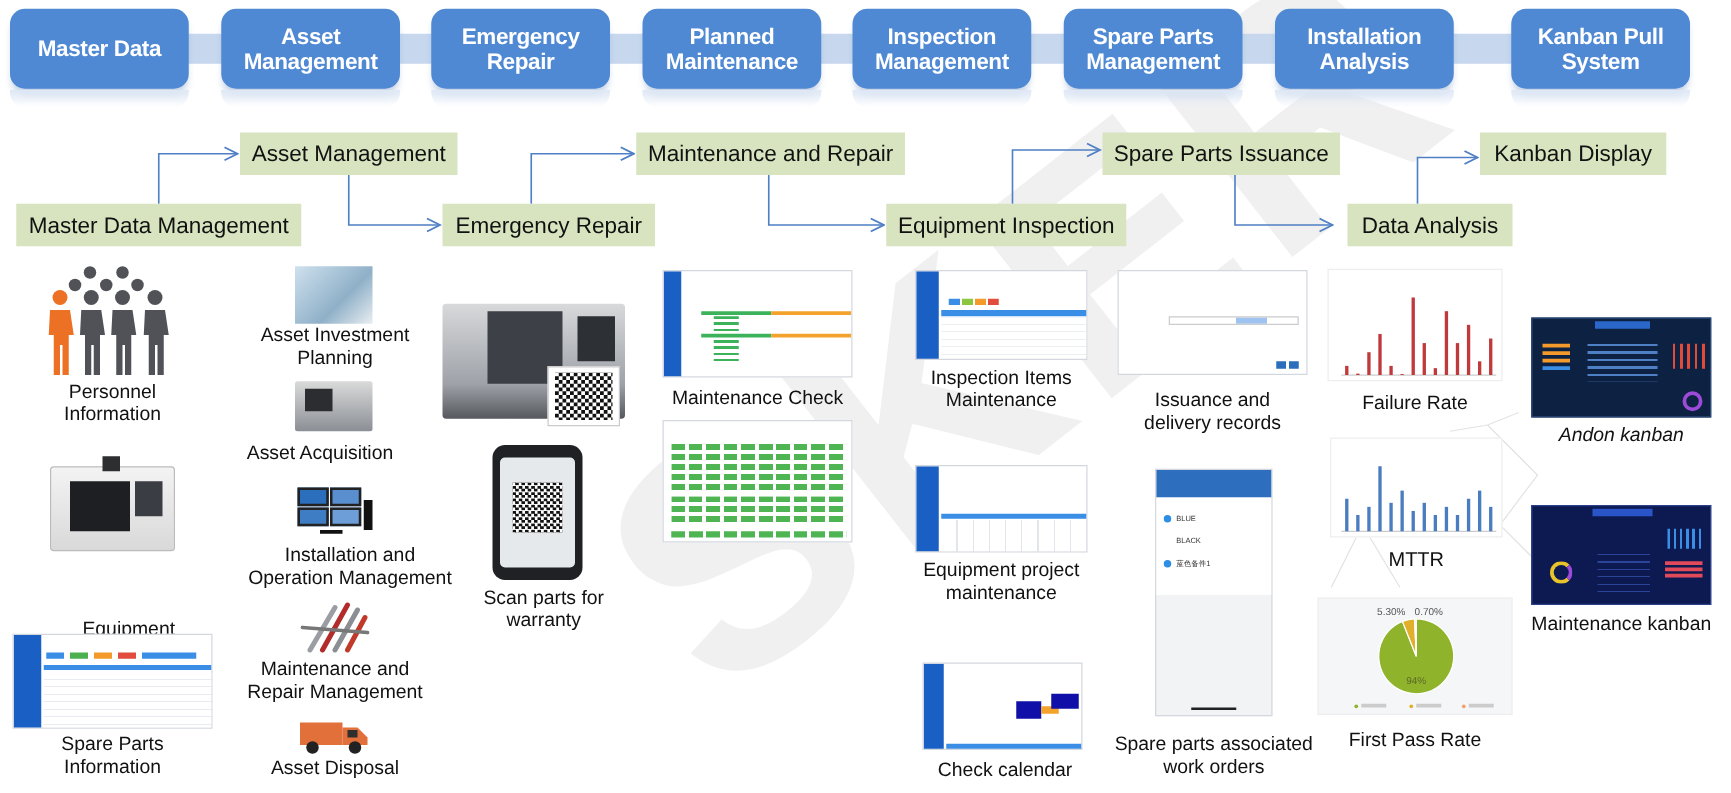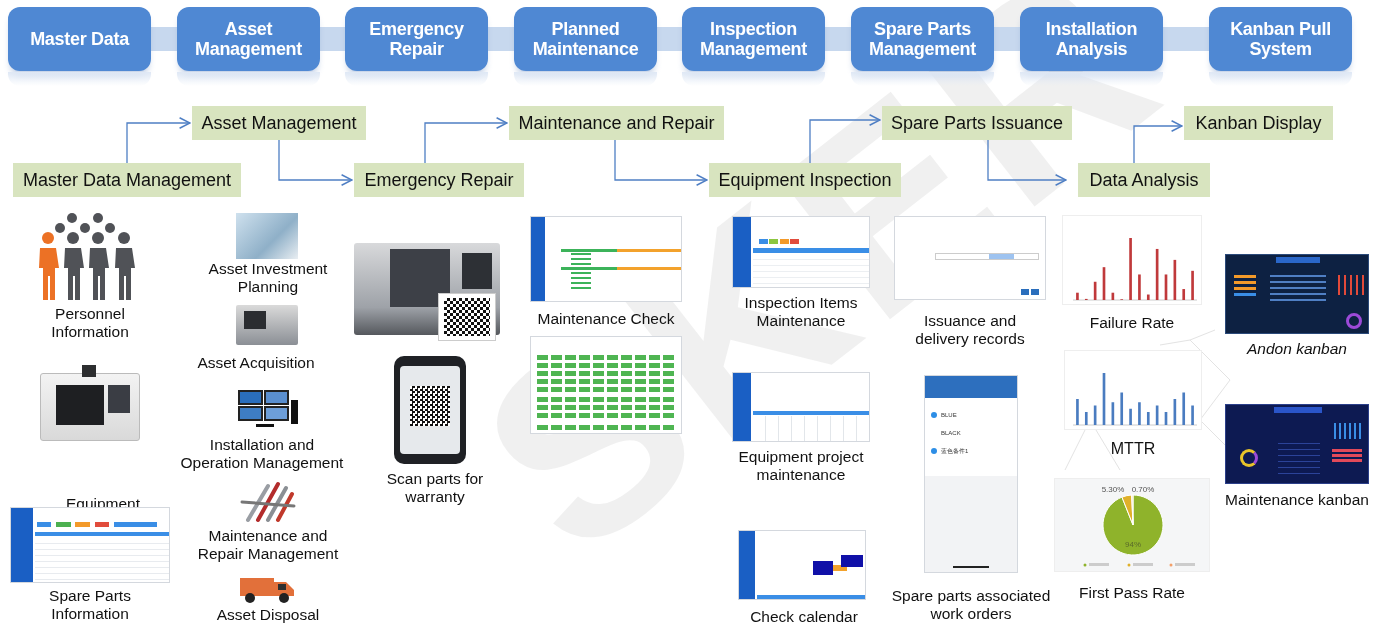--- a/index.html
+++ b/index.html
@@ -125,21 +125,21 @@
 <div class="label" style="left:186px;top:354px;width:140px;">Asset Acquisition</div>
 
 <div class="abs" style="left:236px;top:388px;width:62px;height:42px;">
   <div style="position:absolute;left:2px;top:2px;width:25px;height:15px;background:#2a6ebc;border:2px solid #222;"></div>
   <div style="position:absolute;left:28px;top:2px;width:25px;height:15px;background:#5a8fcf;border:2px solid #222;"></div>
   <div style="position:absolute;left:2px;top:18px;width:25px;height:15px;background:#3e7dc4;border:2px solid #222;"></div>
   <div style="position:absolute;left:28px;top:18px;width:25px;height:15px;background:#6d9ed8;border:2px solid #222;"></div>
   <div style="position:absolute;left:55px;top:12px;width:7px;height:24px;background:#111;"></div>
   <div style="position:absolute;left:20px;top:36px;width:18px;height:3px;background:#111;"></div>
 </div>
-<div class="label" style="left:174px;top:436px;width:176px;">Installation and Operation Management</div>
+<div class="label" style="left:192px;top:436px;width:176px;">Installation and Operation Management</div>
 
 <svg class="abs" style="left:238px;top:480px;" width="60" height="44" viewBox="0 0 60 44">
   <g stroke-linecap="round">
     <line x1="10" y1="40" x2="30" y2="6" stroke="#9a9ea4" stroke-width="4"></line>
     <line x1="20" y1="40" x2="40" y2="4" stroke="#b32c2c" stroke-width="4"></line>
     <line x1="30" y1="40" x2="48" y2="8" stroke="#8b8f94" stroke-width="4"></line>
     <line x1="40" y1="40" x2="54" y2="14" stroke="#c0392b" stroke-width="4"></line>
     <line x1="4" y1="22" x2="56" y2="26" stroke="#777" stroke-width="3"></line>
   </g>
 </svg>

